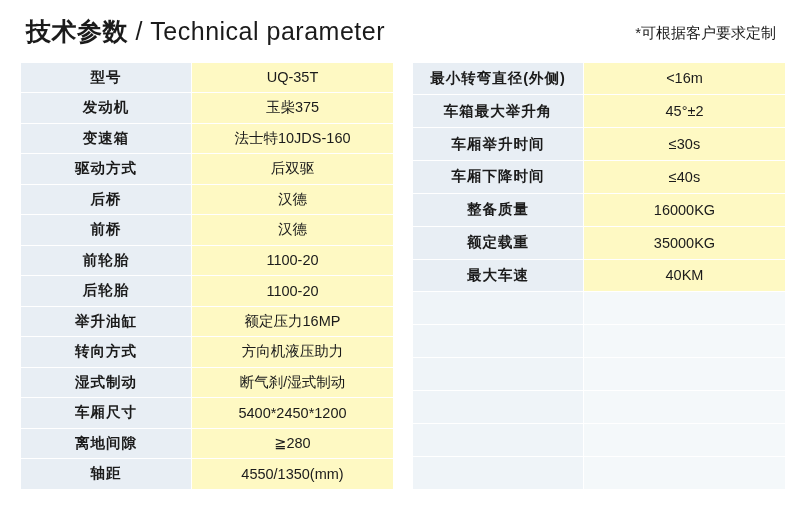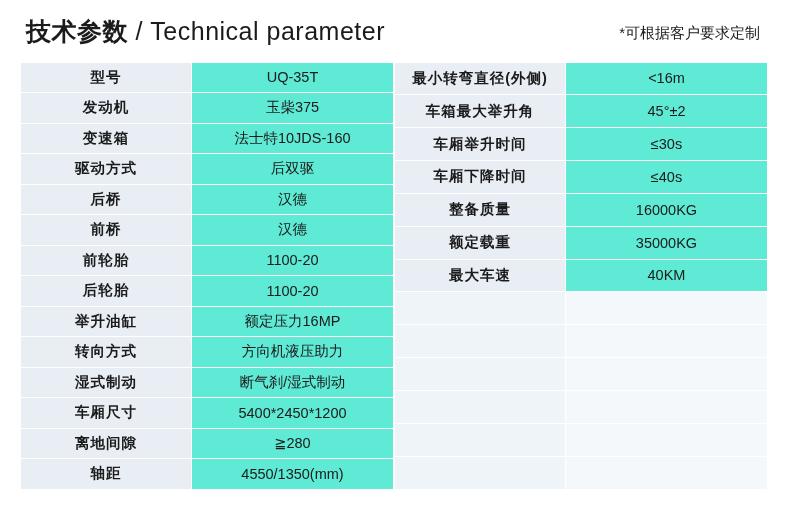--- a/index.html
+++ b/index.html
@@ -12,21 +12,21 @@
     background: #ffffff;
     font-family: "Liberation Sans", sans-serif;
     color: #1a1a1a;
     overflow: hidden;
   }
   .page {
     position: relative;
     width: 800px;
     height: 517px;
     box-sizing: border-box;
-    padding: 18px 36px 0 20px;
+    padding: 18px 20px 0 20px;
   }
   .header {
     display: flex;
     align-items: flex-end;
     justify-content: space-between;
     padding: 0 4px 0 6px;
     margin-bottom: 16px;
   }
   .title {
     font-size: 25px;
@@ -40,20 +40,21 @@
     font-weight: 400;
   }
   .note {
     font-size: 15px;
     color: #1b1b1b;
     white-space: nowrap;
     padding-bottom: 3px;
   }
   .tables {
     display: flex;
+    gap: 18px;
   }
   .tbl {
     width: 371px;
     border-collapse: collapse;
     table-layout: fixed;
   }
   .tbl td {
     height: 29.5px;
     padding: 0;
     text-align: center;
@@ -65,21 +66,21 @@
     overflow: hidden;
   }
   .tbl td.k {
     width: 170px;
     background: #e8eef4;
     font-weight: 700;
     letter-spacing: 1px;
   }
   .tbl td.v {
     width: 201px;
-    background: #5eead4;
+    background: #fef9c3;
     font-weight: 400;
   }
   .tbl tr.empty td.k,
   .tbl tr.empty td.v {
     background: #eff4f8;
   }
   .tbl tr.empty td.v {
     background: #f4f8fa;
   }
 </style>

